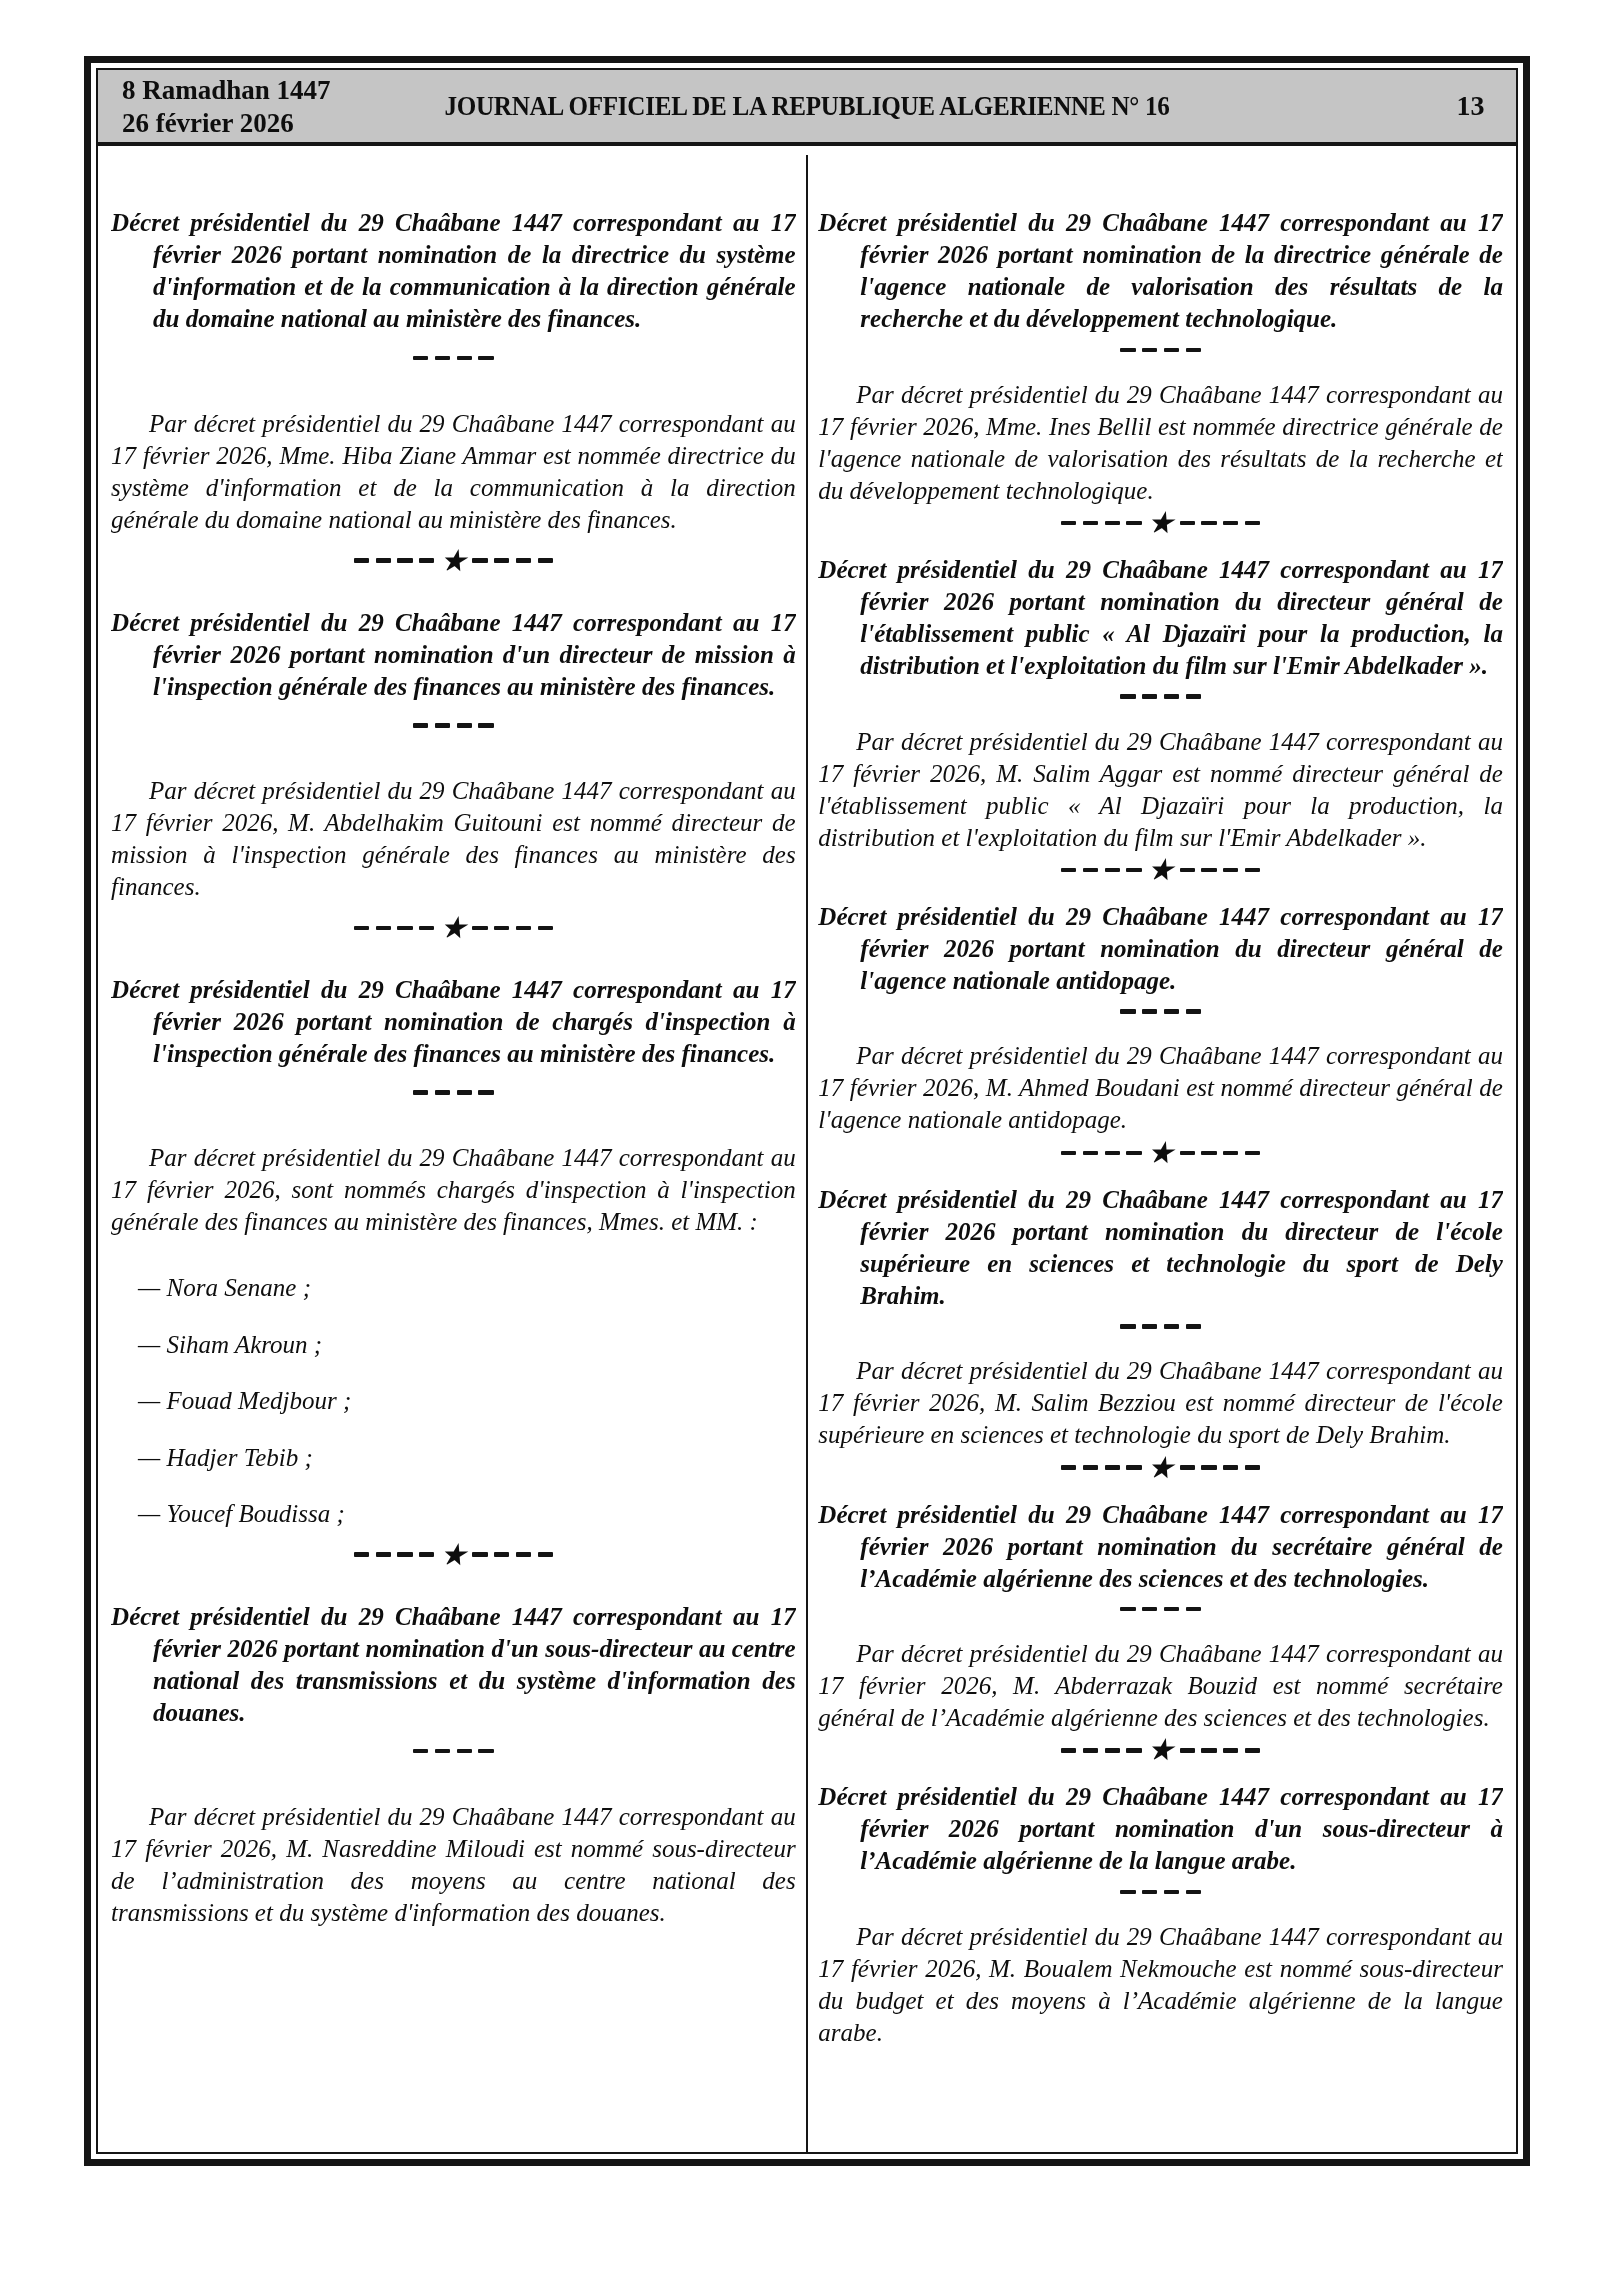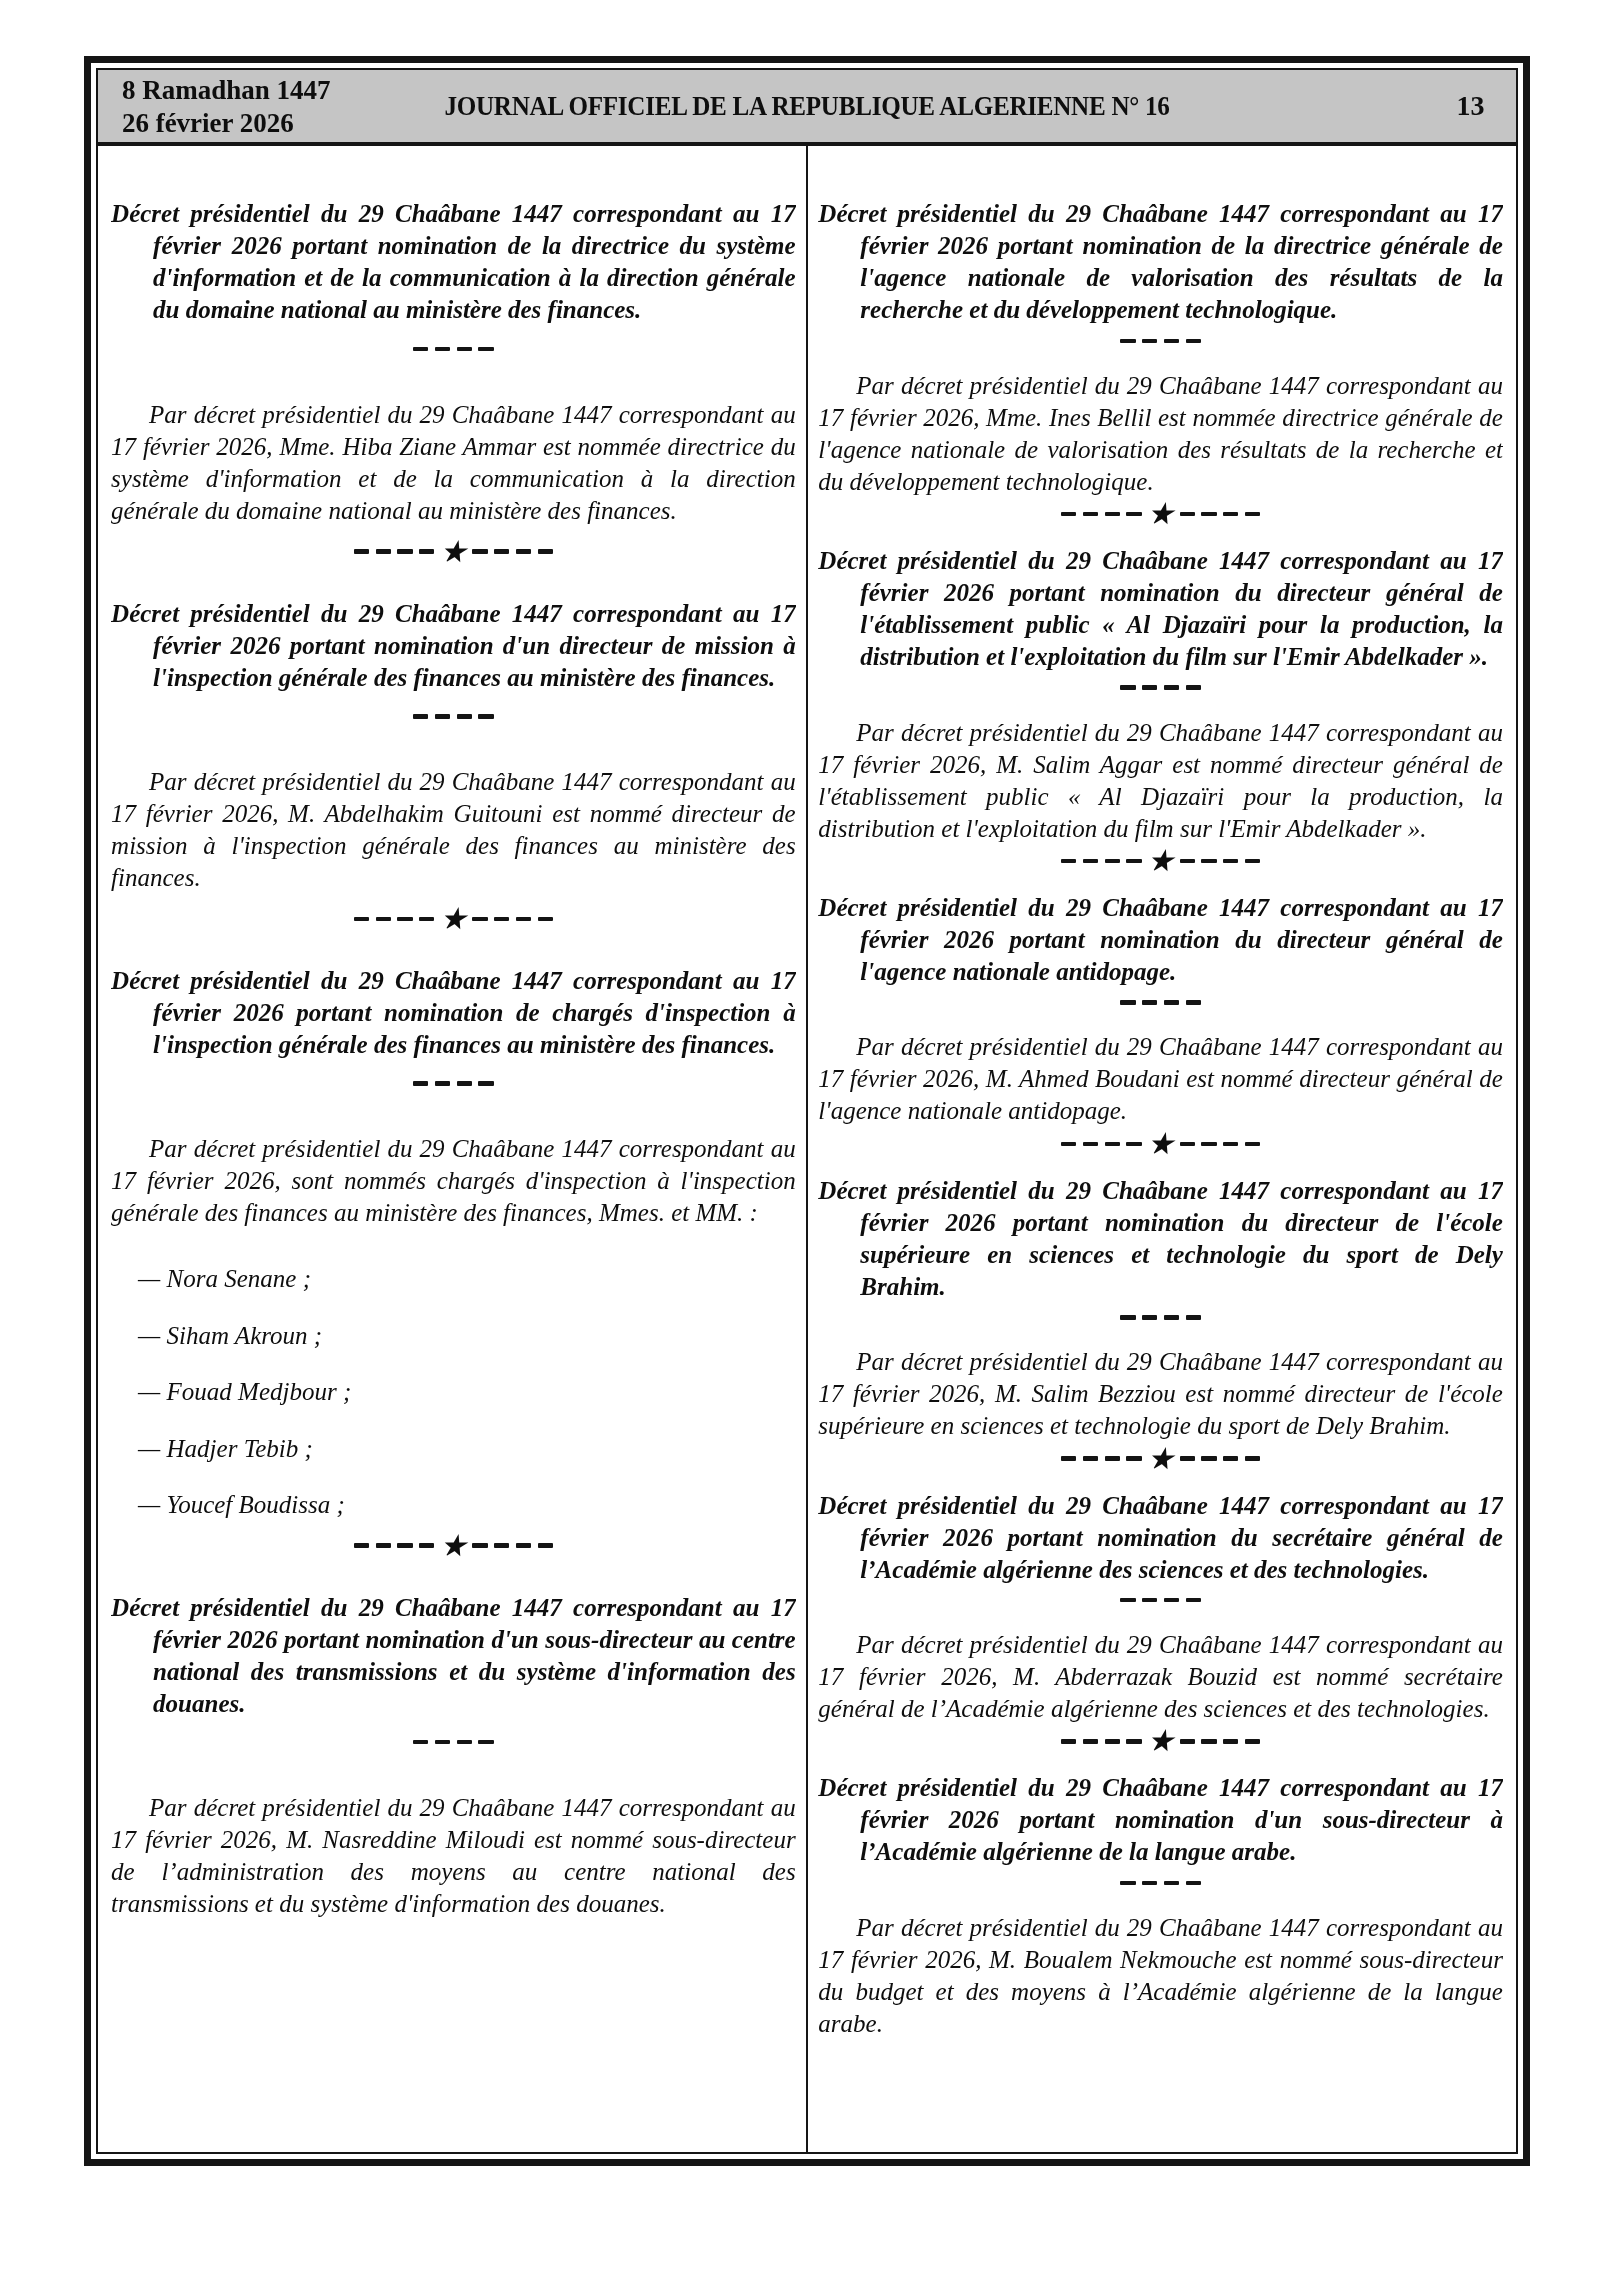--- a/index.html
+++ b/index.html
@@ -17,20 +17,21 @@
     box-sizing: border-box;
     border: 7.2px solid #151515;
   }
   .frame-inner {
     position: absolute;
     inset: 5.4px;
     border: 2.7px solid #151515;
     display: flex;
     flex-direction: column;
     overflow: hidden;
+    gap: 9px;
   }
   
   .masthead {
     position: relative;
     flex: none;
     height: 72px;
     background: #c5c5c5;
     border-bottom: 4.5px solid #151515;
   }
   .masthead .dates {

